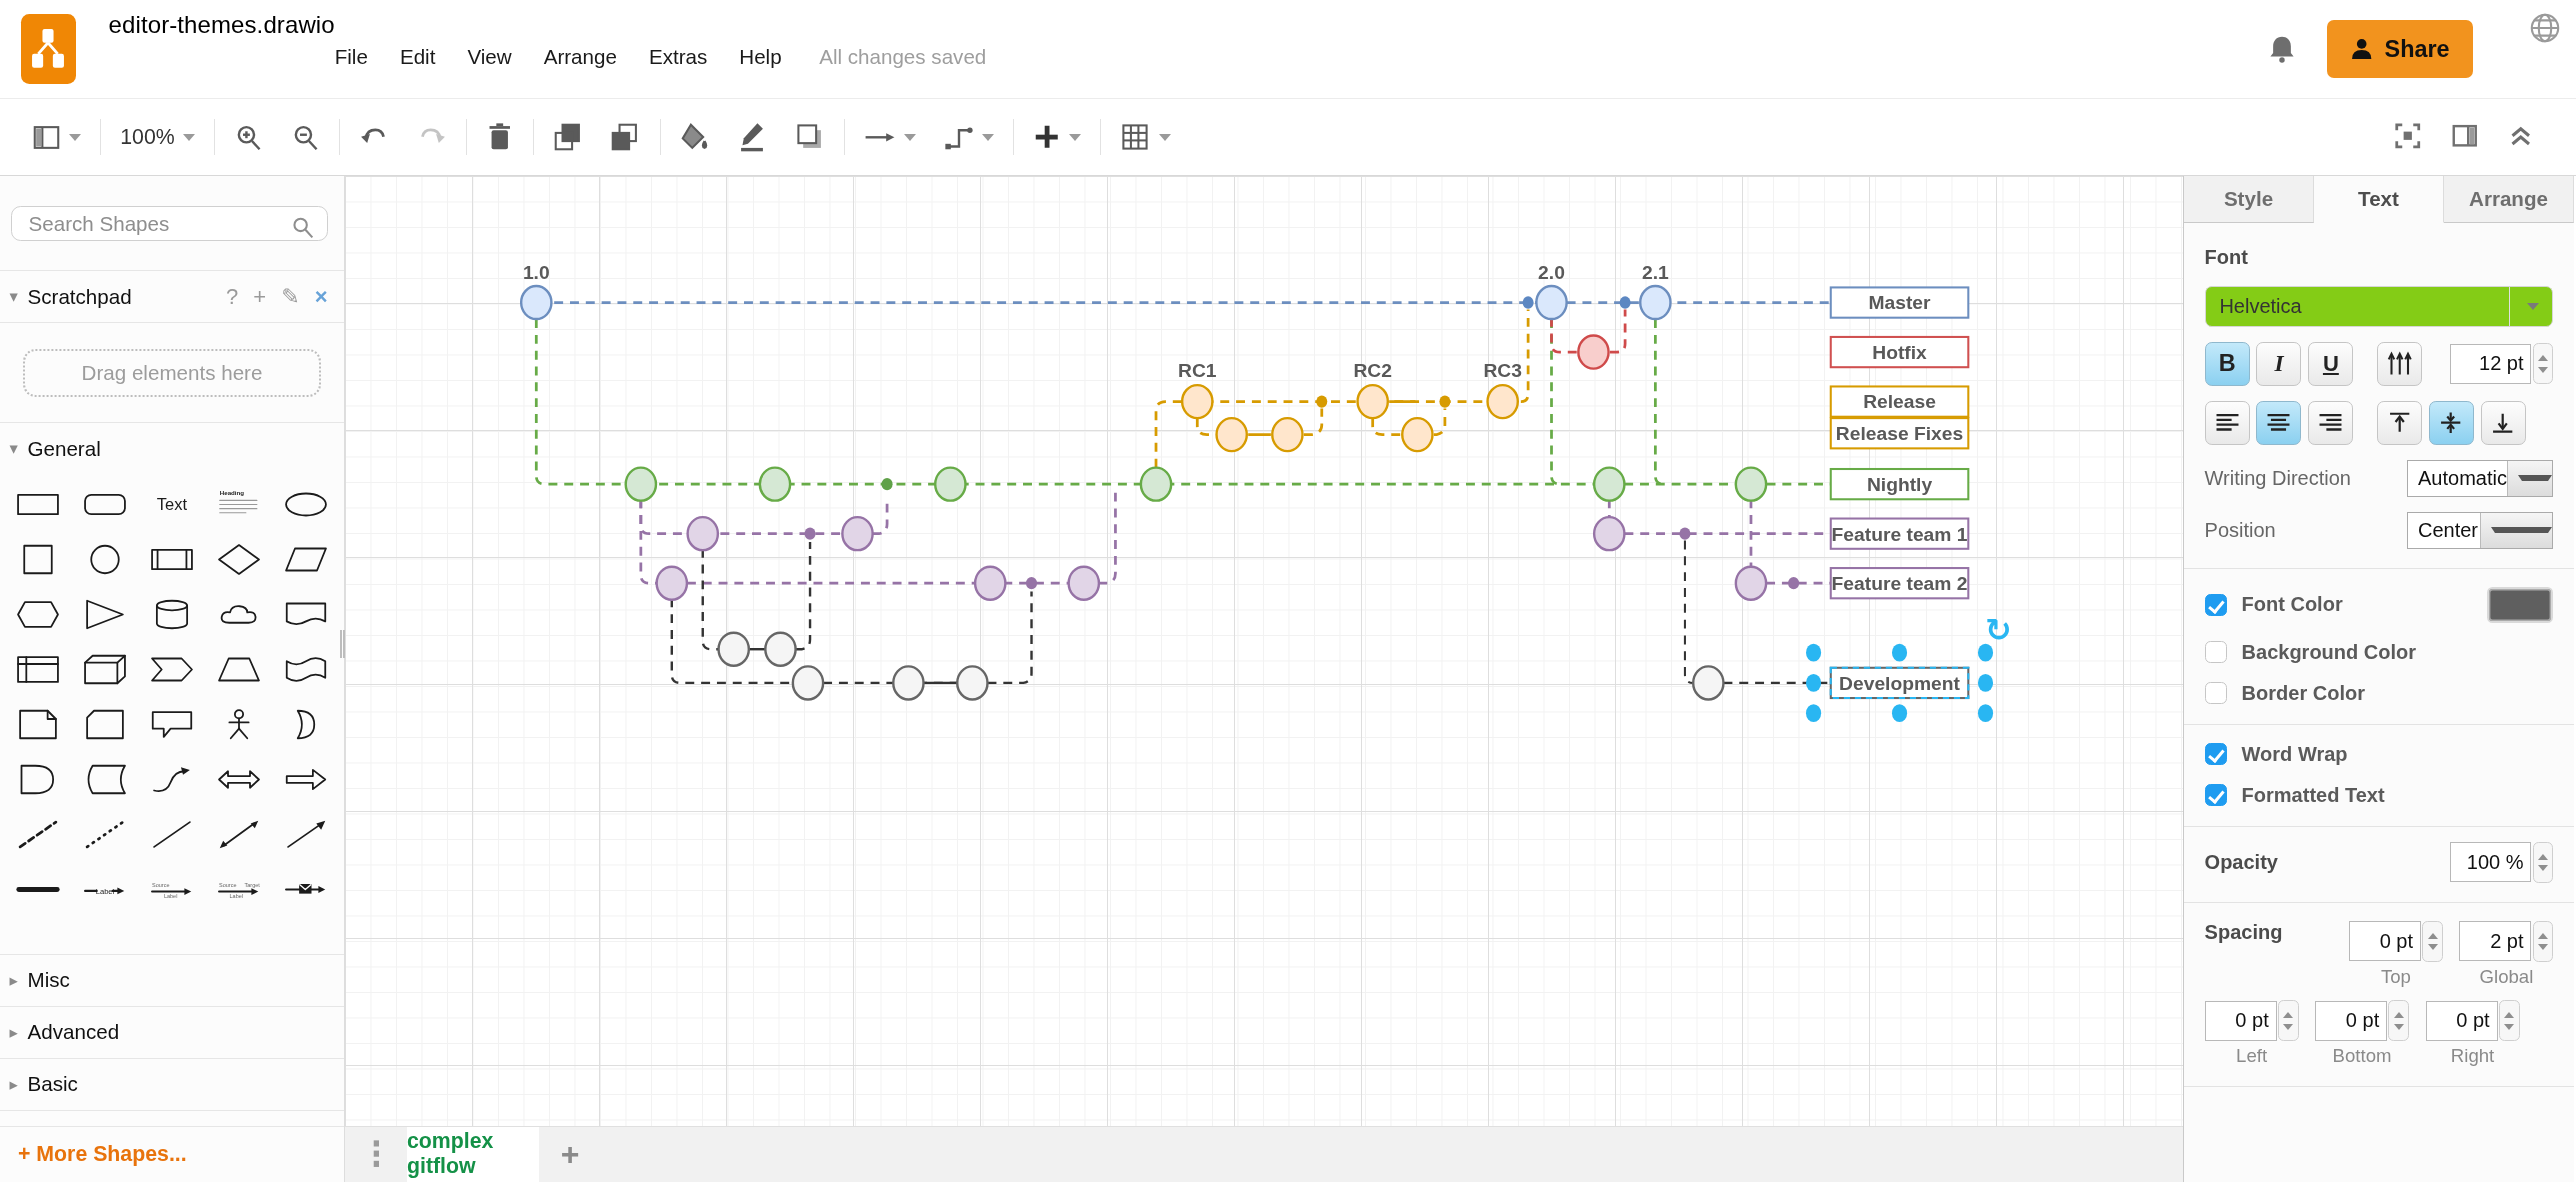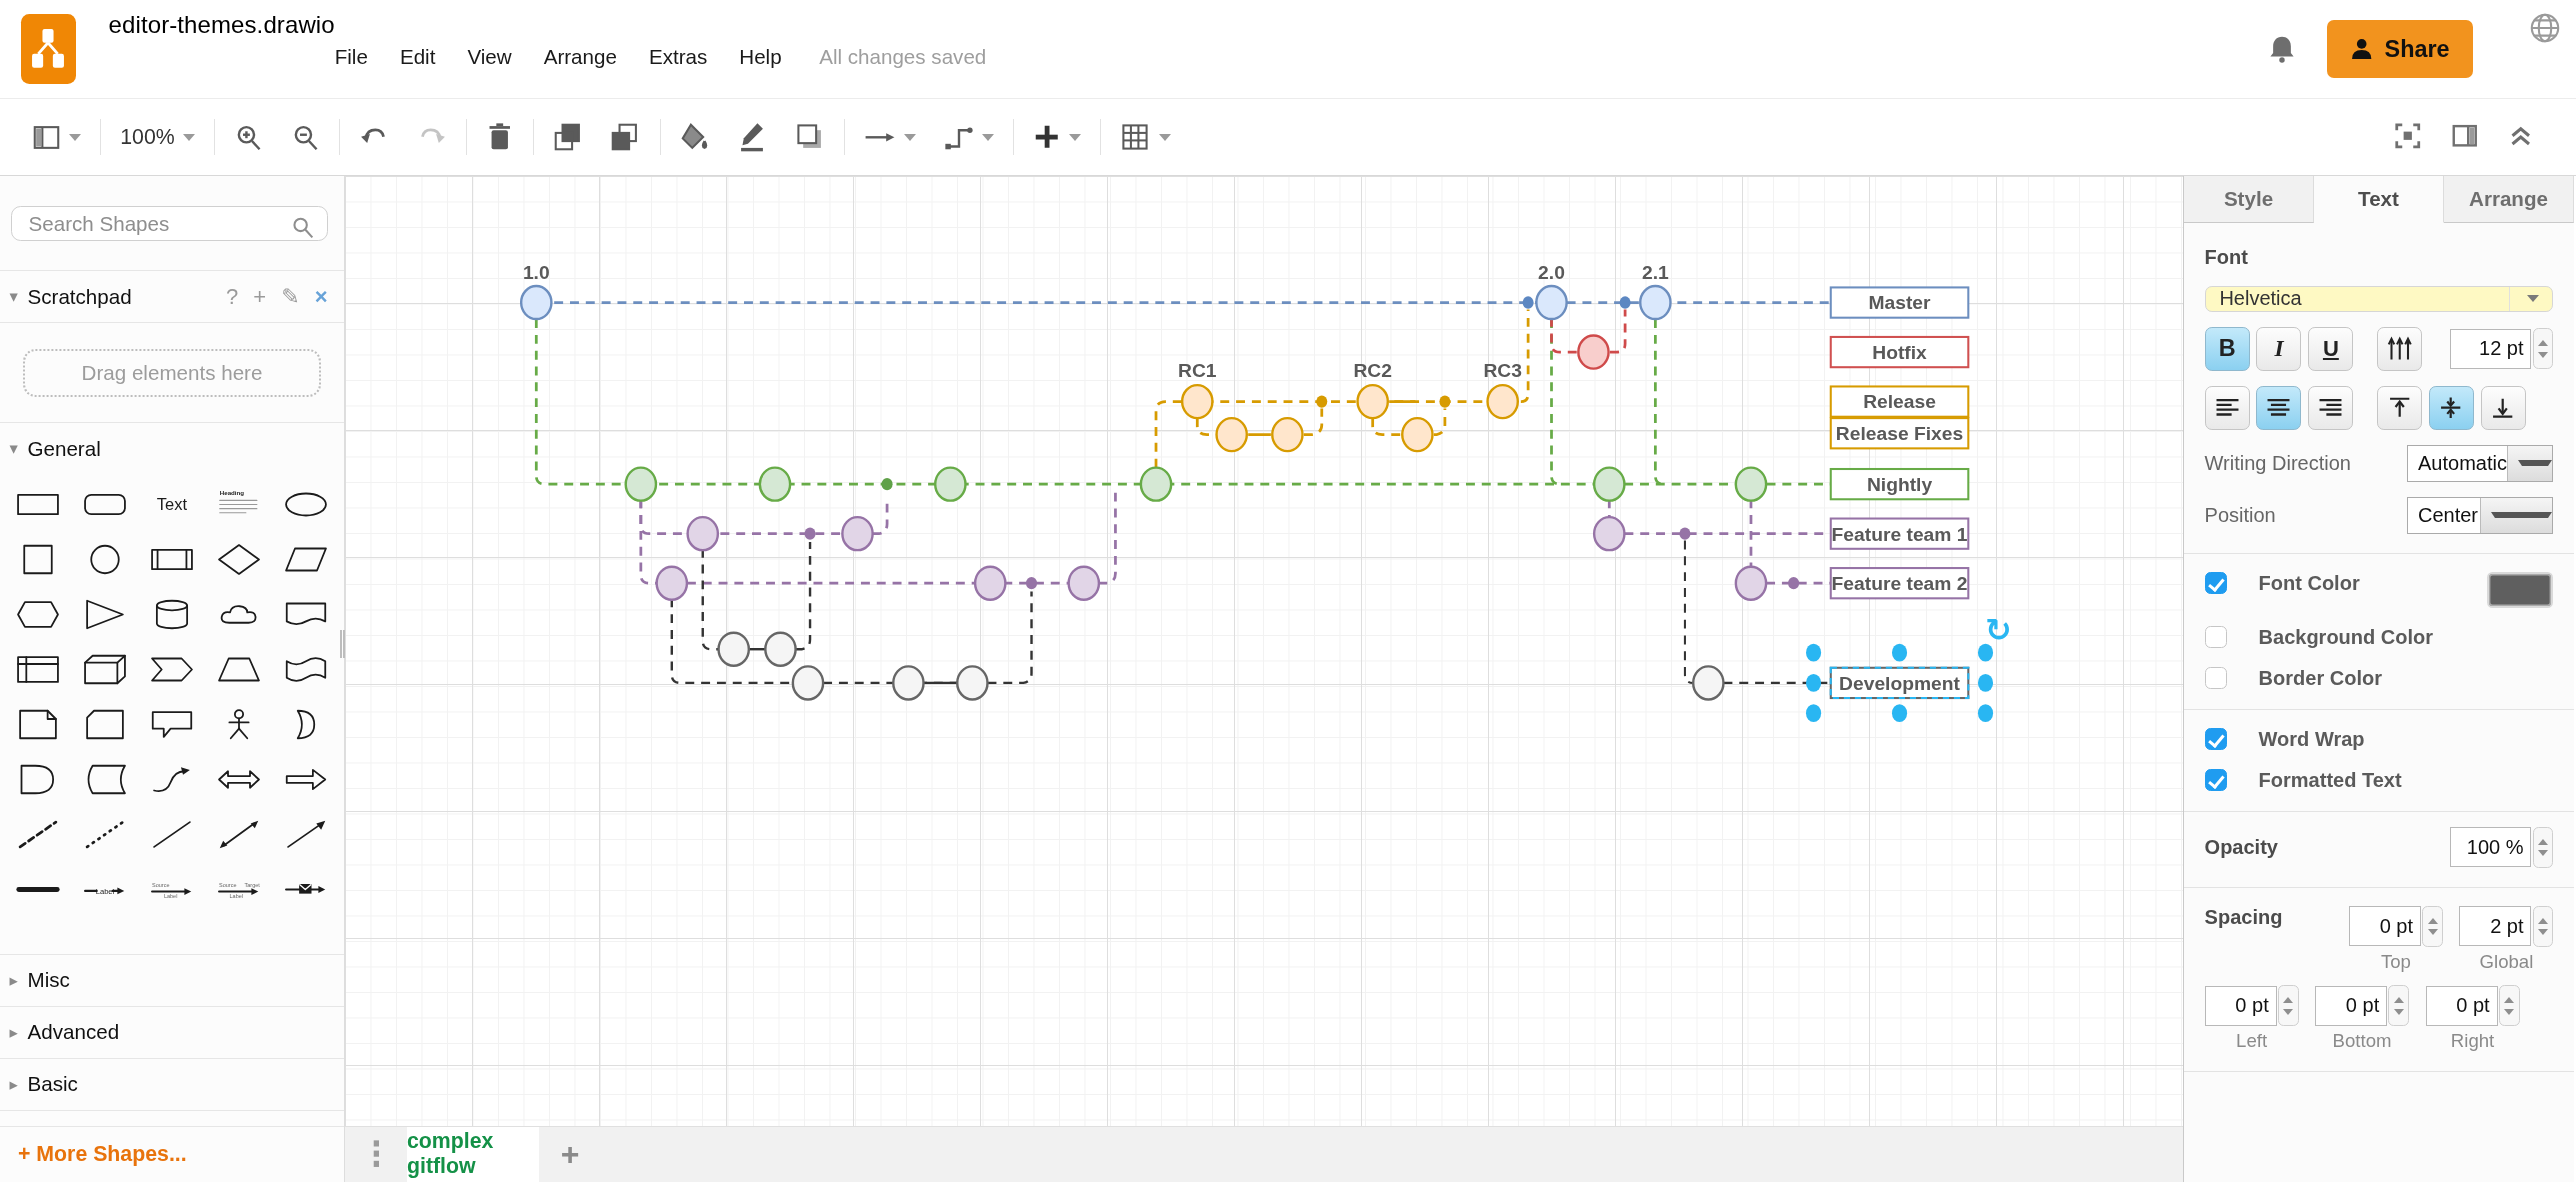--- a/index.html
+++ b/index.html
@@ -70,21 +70,21 @@
   .page-tab{width:132px;background:#fff;display:flex;align-items:center;justify-content:center;font-size:21.3px;font-weight:bold;color:#149147}
   .add-page{width:62px;display:flex;align-items:center;justify-content:center;color:#8a8a8a;font-size:32px;font-weight:bold}
 
   
   .panel{width:391px;flex:none;background:#fbfbfb;border-left:0.7px solid #c9c9c9;display:flex;flex-direction:column;font-size:20px;color:#555}
   .ptabs{display:flex;height:47px;flex:none}
   .ptab{flex:1;display:flex;align-items:center;justify-content:center;background:#f1f1f1;border-bottom:0.7px solid #c9c9c9;border-right:0.7px solid #dcdcdc;color:#6e6e6e;font-weight:bold;font-size:20.6px}
   .ptab.active{background:#fbfbfb;border-bottom-color:transparent;color:#4d4d4d}
   .pbody{padding:13.8px 20.6px 0;flex:1;overflow:hidden}
   .plabel{font-weight:bold;color:#4b4b4b;margin:9.6px 0 16.5px}
-  .fontsel{height:26px;border:1.4px solid #d6d6d6;border-radius:6.9px;background:#fef9c3;display:flex;align-items:center}
+  .fontsel{height:41px;border:1.4px solid #d6d6d6;border-radius:6.9px;background:#84cc16;display:flex;align-items:center}
   .fontsel .fname{flex:1;padding-left:13.8px;color:#333}
   .fontsel .fdrop{width:43px;height:100%;border-left:1.4px solid #e0e0e0;display:flex;align-items:center;justify-content:center}
   .btnrow{display:flex;align-items:center;margin-top:15px;gap:6.9px}
   .pbtn{width:45px;height:44px;border:1.4px solid #c5c5c5;border-radius:6.9px;background:linear-gradient(#fdfdfd,#e9e9e9);display:flex;align-items:center;justify-content:center;color:#222;font-size:22px}
   .pbtn.on{background:linear-gradient(#c3e9fa,#8bd0f0);border-color:#8fb8cd}
   .pbtn b{font-size:23.4px}
   .pbtn i{font-family:"Liberation Serif",serif;font-weight:bold;font-size:23.4px}
   .pbtn u{font-weight:bold;font-size:22px}
   .gap{width:9.6px}
   .numwrap{display:flex;align-items:center;margin-left:auto}
@@ -92,21 +92,21 @@
   .stepper{width:20.6px;height:41px;border:1.4px solid #cfcfcf;border-radius:5.5px;background:#f7f7f7;display:flex;flex-direction:column;align-items:center;justify-content:center;gap:5.5px;margin-left:1.4px}
   .stepper i{width:0;height:0;border-left:5.5px solid transparent;border-right:5.5px solid transparent}
   .stepper .up{border-bottom:6.2px solid #8e8e8e}
   .stepper .dn{border-top:6.2px solid #8e8e8e}
   .formrow{display:flex;align-items:center;margin-top:15px}
   .formrow .lab{color:#666}
   .pselect{margin-left:auto;width:146px;height:37px;border:1.4px solid #aaa;background:#fff;display:flex;align-items:center}
   .pselect span{flex:1;padding-left:9.6px;color:#111;font-size:20px}
   .pselect .sd{width:29px;height:100%;background:linear-gradient(#f5f5f5,#dcdcdc);border-left:1.4px solid #bbb;display:flex;align-items:center;justify-content:center}
   .hr{border-top:0.7px solid #e3e3e3;margin:19px -20.6px 0}
-  .chkrow{display:flex;gap:32px;margin-top:18px}
+  .chkrow{display:flex;align-items:center;gap:15px;margin-top:18px}
   .chk{width:22px;height:22px;border-radius:5.5px;flex:none;border:1.4px solid #c6c6c6;background:#fff}
   .chk.on{background:#1f9cf0;border-color:#1f9cf0;position:relative}
   .chk.on:after{content:"";position:absolute;left:6.9px;top:2.8px;width:6.2px;height:11.7px;border:solid #fff;border-width:0 3.4px 3.4px 0;transform:rotate(40deg)}
   .chklab{font-weight:bold;color:#5a5a5a}
   .swatch{margin-left:auto;width:66px;height:36px;background:#5f5f5f;border:2.1px solid #d9d9d9;border-radius:5.5px;box-shadow:0 0 0 1.4px #aaa inset}
   .sprow{display:flex;align-items:flex-start;margin-top:18px}
   .spgrid{margin-left:auto;display:flex;gap:16.5px}
   .spcol{display:flex;flex-direction:column;align-items:center;gap:4.1px}
   .spcell{display:flex;align-items:center}
   .sublab{color:#8a8a8a;font-size:18.6px}

